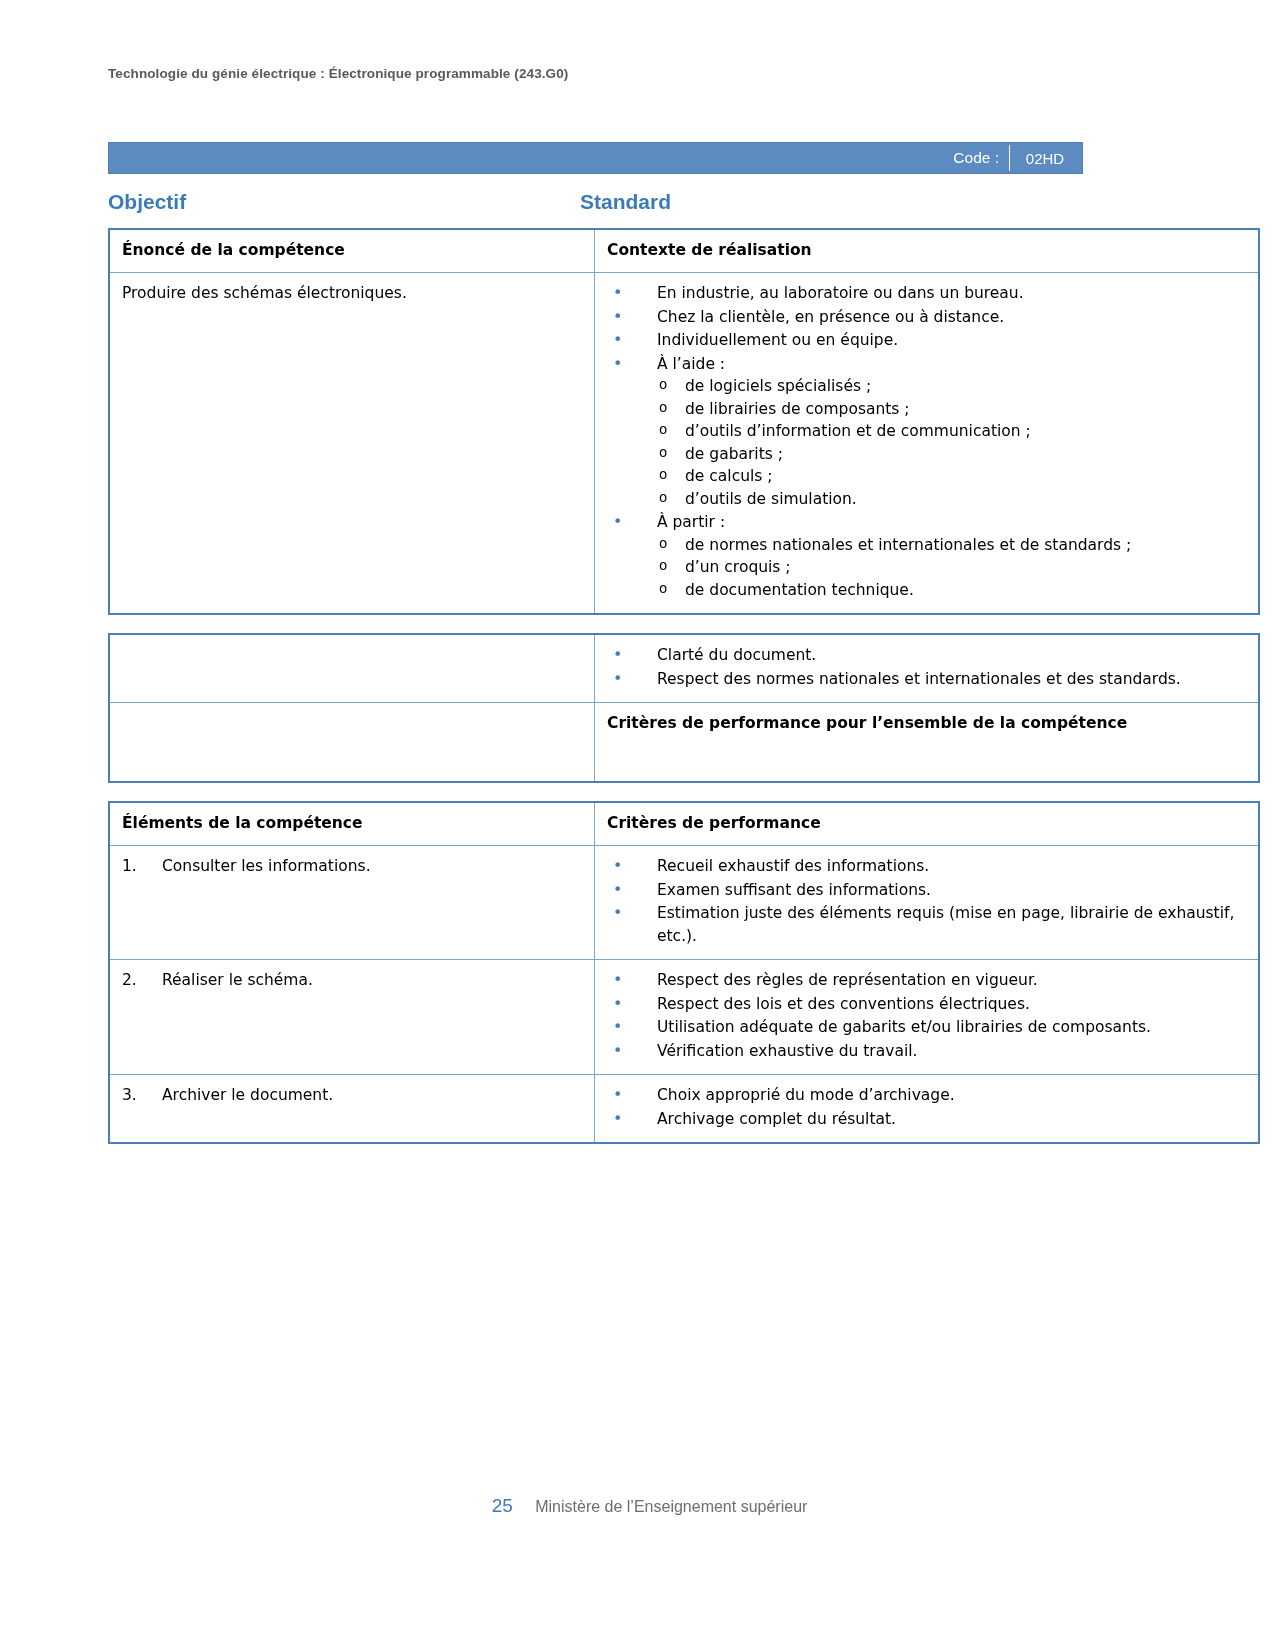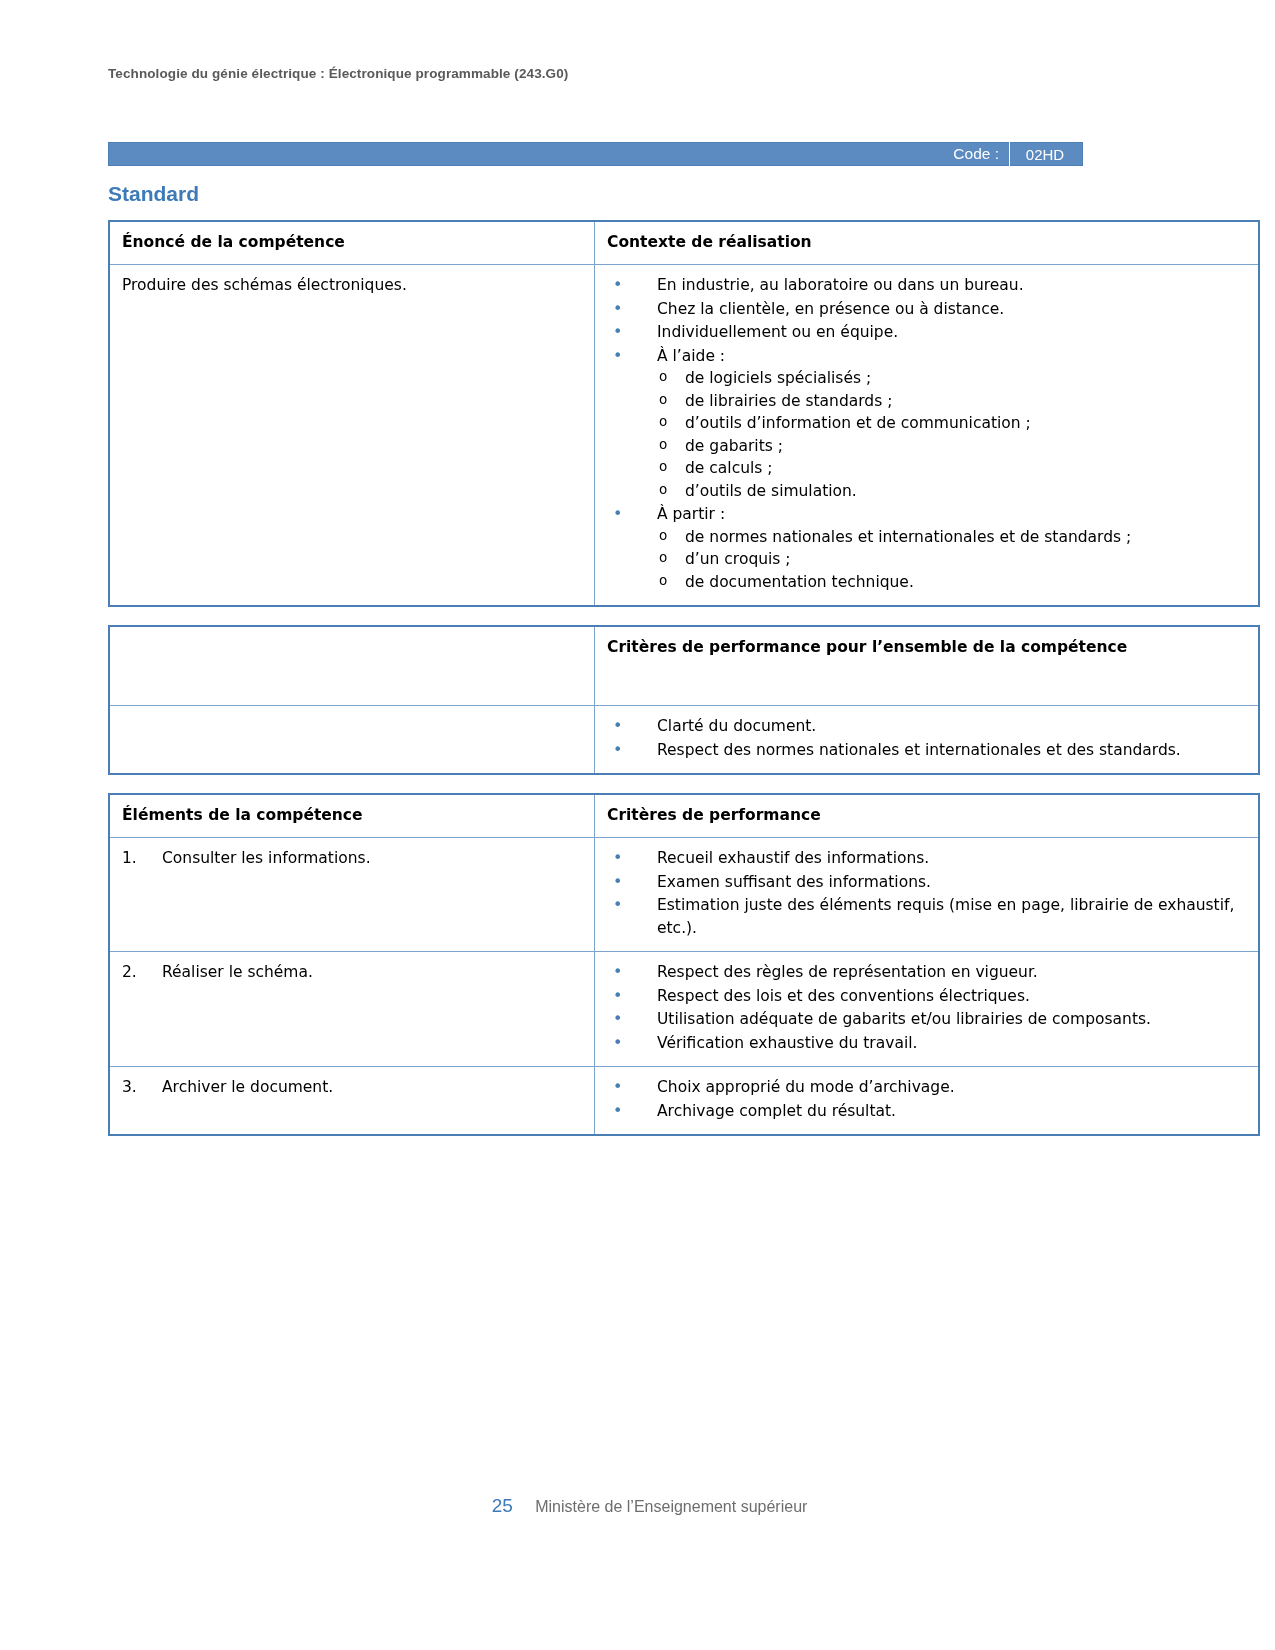--- a/index.html
+++ b/index.html
@@ -36,21 +36,21 @@
     left: 108px;
     top: 142px;
     width: 975px;
   }
   
   .code-bar {
     display: flex;
     justify-content: flex-end;
     align-items: center;
     background: #5b8bc0;
-    height: 24px;
+    height: 32px;
     border: 1px solid #4d7fb5;
     box-sizing: border-box;
   }
   .code-label {
     color: #ffffff;
     font-family: "Liberation Sans", sans-serif;
     font-size: 15.5px;
     padding-right: 10px;
   }
   .code-sep {
@@ -185,20 +185,21 @@
 
   <div class="content">
 
     <div class="code-bar">
       <span class="code-label">Code :</span>
       <span class="code-sep"></span>
       <span class="code-value">02HD</span>
     </div>
 
     <div class="titles">
+      <div class="title-objectif">Objectif</div>
       <div class="title-standard">Standard</div>
     </div>
 
     <table class="block">
       <tbody>
           <tr>
         <td class="left">
           <span class="hdr">Énoncé de la compétence</span>
         </td>
         <td>
@@ -217,21 +218,21 @@
             <li>
               <span>Chez la clientèle, en présence ou à distance.</span>
             </li>
             <li>
               <span>Individuellement ou en équipe.</span>
             </li>
             <li>
               <span>À l’aide :</span>
               <ul class="sub">
                 <li><span>de logiciels spécialisés ;</span></li>
-                <li><span>de librairies de standards ;</span></li>
+                <li><span>de librairies de composants ;</span></li>
                 <li><span>d’outils d’information et de communication ;</span></li>
                 <li><span>de gabarits ;</span></li>
                 <li><span>de calculs ;</span></li>
                 <li><span>d’outils de simulation.</span></li>
               </ul>
             </li>
             <li>
               <span>À partir :</span>
               <ul class="sub">
                 <li><span>de normes nationales et internationales et de standards ;</span></li>
@@ -241,32 +242,32 @@
             </li>
           </ul>
         </td>
       </tr>
     </tbody>
       </table>
 
     <table class="block">
       <tbody>
           <tr>
-        <td class="left spacer-cell"></td>
-        <td>
-          <span class="hdr">Critères de performance pour l’ensemble de la compétence</span>
-        </td>
-      </tr>
-      <tr>
         <td class="left"></td>
         <td>
           <ul class="bl">
             <li><span>Clarté du document.</span></li>
             <li><span>Respect des normes nationales et internationales et des standards.</span></li>
           </ul>
+        </td>
+      </tr>
+      <tr>
+        <td class="left spacer-cell"></td>
+        <td>
+          <span class="hdr">Critères de performance pour l’ensemble de la compétence</span>
         </td>
       </tr>
     </tbody>
       </table>
 
     <table class="block">
       <tbody>
           <tr>
         <td class="left">
           <span class="hdr">Éléments de la compétence</span>

